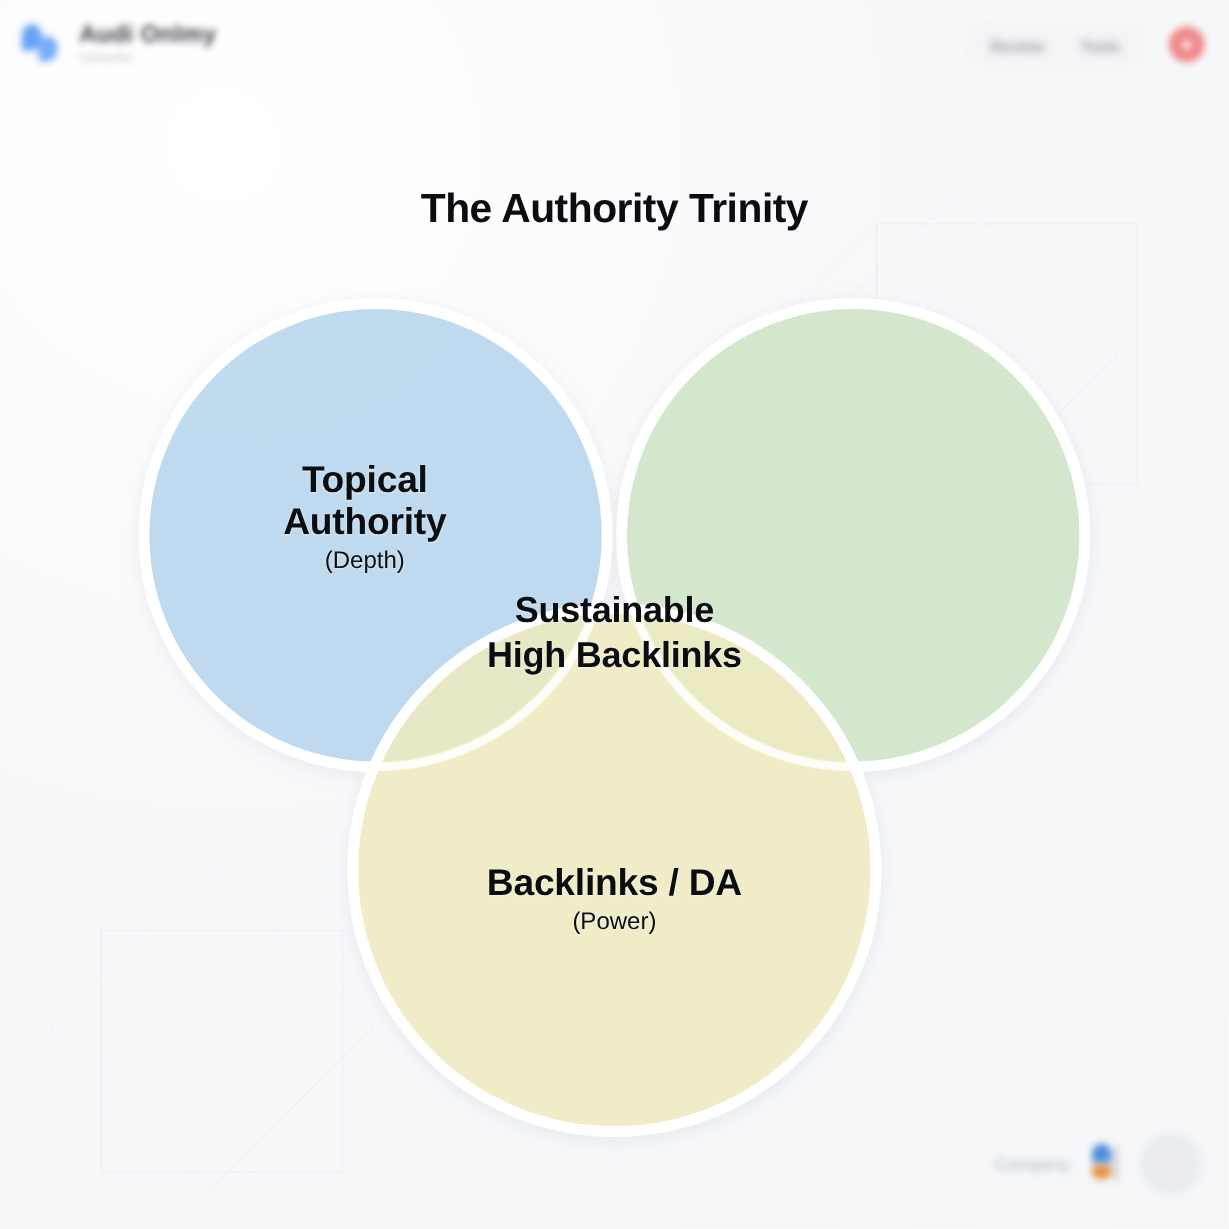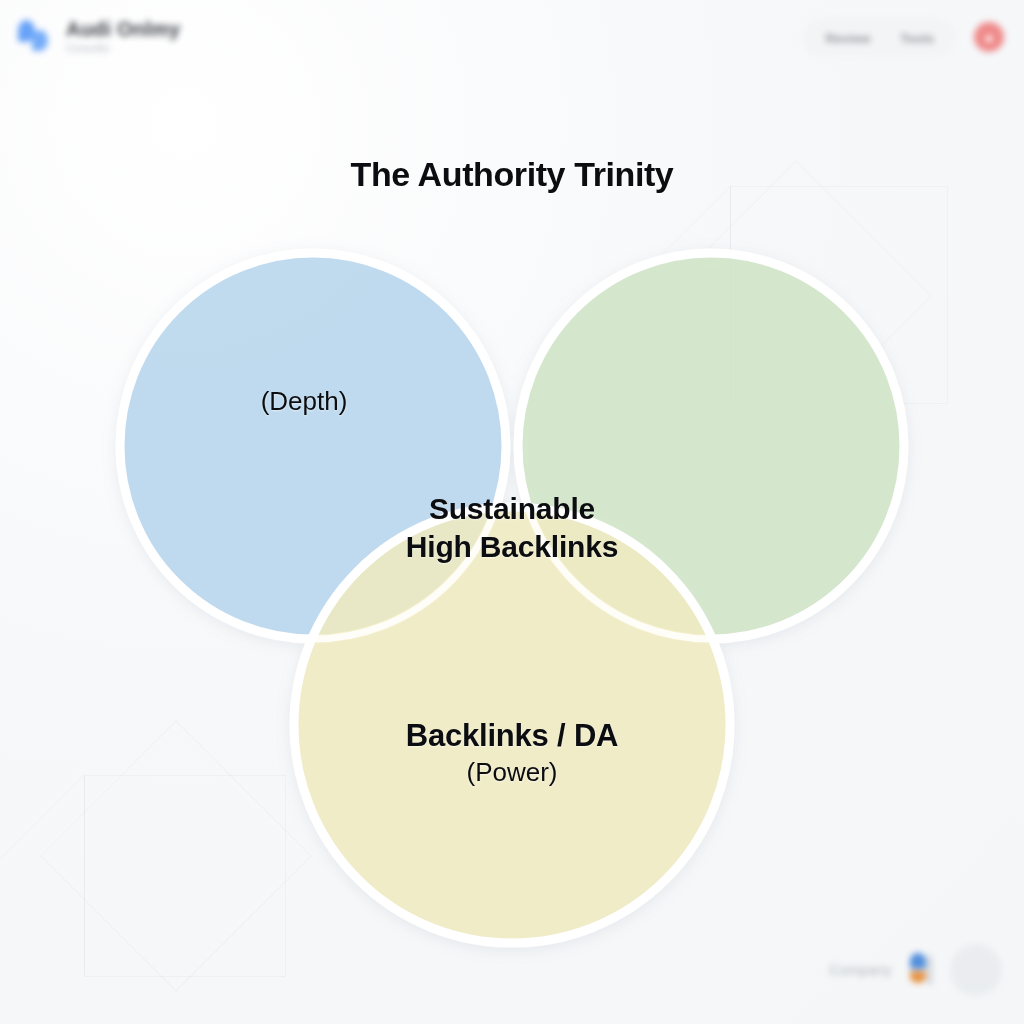--- a/index.html
+++ b/index.html
@@ -196,21 +196,21 @@
     pointer-events: none;
   }
   .venn-label .main {
     font-size: 31px;
     font-weight: 700;
     line-height: 1.13;
     letter-spacing: -0.2px;
     white-space: pre-line;
   }
   .venn-label .sub {
-    font-size: 26px;
+    font-size: 20px;
     font-weight: 400;
     line-height: 1.25;
     margin-top: 3px;
   }
   .venn-label.topical { left: 163px; top: 382px; width: 282px; }
   .venn-label.eeat    { left: 576px; top: 412px; width: 282px; }
   .venn-label.backlinks { left: 332px; top: 718px; width: 360px; }
 
   .venn-center {
     position: absolute;
@@ -271,20 +271,22 @@
       </g>
       <g fill="none" stroke="#ffffff" stroke-width="7" stroke-opacity="0.85">
         <circle cx="313" cy="446" r="193"></circle>
         <circle cx="711" cy="446" r="193"></circle>
         <circle cx="512" cy="725" r="218"></circle>
       </g>
     </svg>
   </div>
 
   <div class="venn-label topical">
+    <div class="main">Topical
+Authority</div>
     <div class="sub">(Depth)</div>
   </div>
 
   <div class="venn-label eeat">
   </div>
 
   <div class="venn-label backlinks">
     <div class="main">Backlinks / DA</div>
     <div class="sub">(Power)</div>
   </div>

